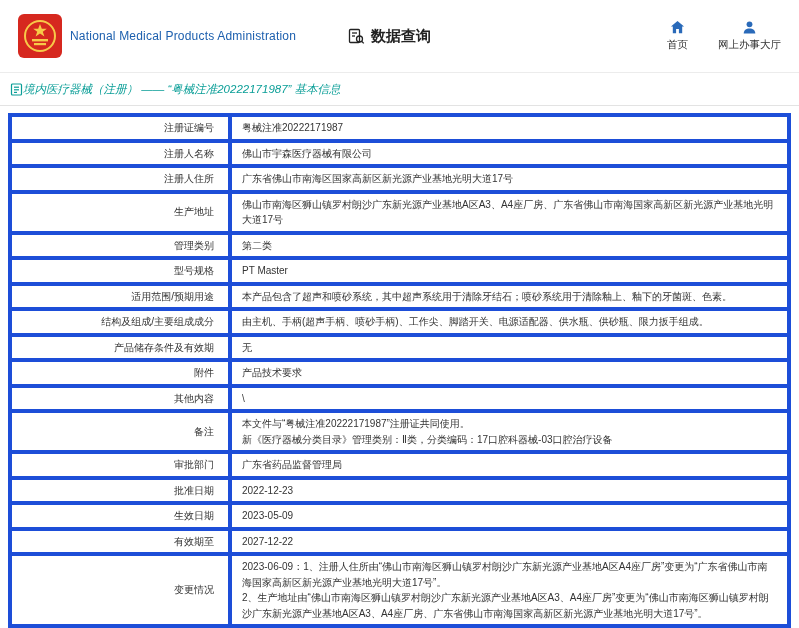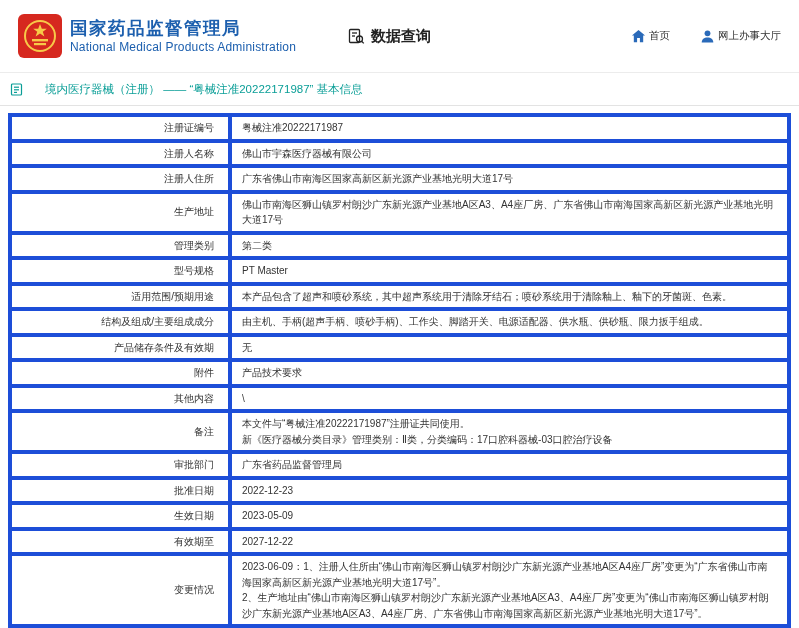--- a/index.html
+++ b/index.html
@@ -24,31 +24,31 @@
     font-size:17.5px; font-weight:bold; color:#1c5fae;
     letter-spacing:1.5px; line-height:1.25; white-space:nowrap;
   }
   .brand-en { font-size:12px; color:#1c5fae; letter-spacing:0.2px; white-space:nowrap; }
   .section-tab {
     margin-left:52px; display:flex; align-items:center; gap:6px;
     font-size:15px; font-weight:600; color:#222; cursor:pointer; white-space:nowrap;
   }
   .top-nav { margin-left:auto; display:flex; gap:30px; padding-right:4px; }
   .nav-item {
-    display:flex; align-items:center; gap:3px;
+    display:flex; flex-direction:column; align-items:center; gap:3px;
     font-size:10.5px; color:#333; text-decoration:none; cursor:pointer; white-space:nowrap;
   }
   .nav-icon { width:15px; height:15px; display:block; }
   
   .breadcrumb-bar {
     border-top:1px solid #ececec;
     border-bottom:1px solid #e3e3e3;
     padding:9px 10px 8px 10px;
-    display:flex; align-items:center; gap:22px;
-    color:#0a9e97; font-size:11.5px;
+    display:flex; align-items:center; gap:0;
+    color:#0a9e97; font-size:11.5px;font-style:italic;
   }
   .bc-icon { width:13px; height:13px; flex:0 0 auto; }
   
   .info-table {
     width:783px; margin:7px 8px 0 8px;
     border-collapse:collapse;
     font-size:10px;
     table-layout:fixed;
   }
   .info-table td {
@@ -81,21 +81,20 @@
       <span class="emblem">
         <svg viewBox="0 0 44 44" width="44" height="44">
           <rect x="0" y="0" width="44" height="44" rx="6" fill="#d6281f"></rect>
           <circle cx="22" cy="22" r="15" fill="none" stroke="#f7c948" stroke-width="2"></circle>
           <polygon points="22,10 23.8,14.8 28.8,14.8 24.8,17.8 26.4,22.6 22,19.6 17.6,22.6 19.2,17.8 15.2,14.8 20.2,14.8" fill="#f7c948"></polygon>
           <rect x="14" y="25" width="16" height="2.4" fill="#f7c948"></rect>
           <rect x="16" y="29" width="12" height="2.2" fill="#f7c948"></rect>
         </svg>
       </span>
       <div class="brand-text">
-        <div class="brand-cn">国家药品监督管理局</div>
         <div class="brand-en">National Medical Products Administration</div>
       </div>
     </div>
 
     <div class="section-tab">
       <span style="width:17px;height:17px;">
         <svg viewBox="0 0 17 17" width="17" height="17" fill="none" stroke="#222" stroke-width="1.3">
           <rect x="1.5" y="1.5" width="10" height="13" rx="1"></rect>
           <line x1="4" y1="5" x2="9" y2="5"></line>
           <line x1="4" y1="8" x2="7" y2="8"></line>

